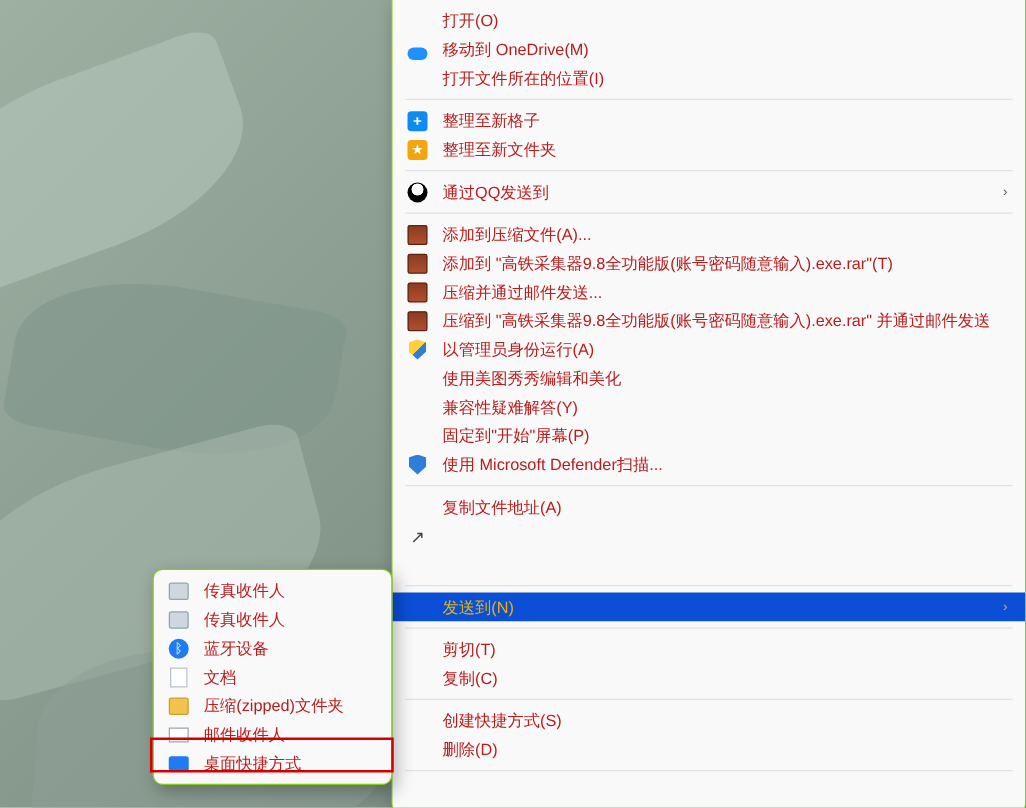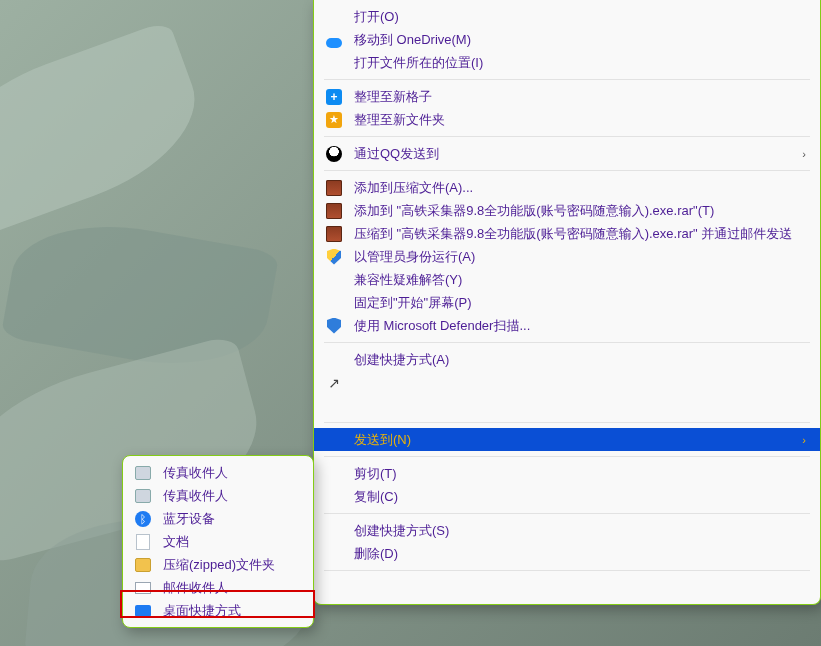--- a/index.html
+++ b/index.html
@@ -34,21 +34,21 @@
     white-space:nowrap;
     position:relative;
     cursor:default;
   }
   .menu .item .icon {
     width:20px; height:18px;
     display:flex; align-items:center; justify-content:center;
     margin-right:10px;
     flex-shrink:0;
   }
-  .menu .item .label { flex:1; color:#4c1d95; }
+  .menu .item .label { flex:1; color:#b91c1c; }
   .menu .item .chev {
     width:10px; text-align:right; color:#555; font-size:11px;
   }
   .menu .item.hl { background:#0a4fd5; }
   .menu .item.hl .label, .menu .item.hl .chev { color:#eab308; }
   .menu .sep { height:1px; background:#e2e2e2; margin:5px 10px; }
 
   .menu.main { left:313px; top:0; width:508px; border-top-left-radius:0; border-top-right-radius:0; border-top:none;}
   .menu.sub  { left:122px; top:455px; width:192px; }
 
@@ -130,46 +130,56 @@
     <div class="item">
       <span class="icon">
         <div class="ic-rar"></div>
       </span>
       <span class="label">添加到 "高铁采集器9.8全功能版(账号密码随意输入).exe.rar"(T)</span>
     </div>
     <div class="item">
       <span class="icon">
         <div class="ic-rar"></div>
       </span>
+      <span class="label">压缩并通过邮件发送...</span>
+    </div>
+    <div class="item">
+      <span class="icon">
+        <div class="ic-rar"></div>
+      </span>
       <span class="label">压缩到 "高铁采集器9.8全功能版(账号密码随意输入).exe.rar" 并通过邮件发送</span>
     </div>
     <div class="item">
       <span class="icon">
         <div class="ic-shield"></div>
       </span>
       <span class="label">以管理员身份运行(A)</span>
     </div>
     <div class="item">
       <span class="icon"></span>
+      <span class="label">使用美图秀秀编辑和美化</span>
+    </div>
+    <div class="item">
+      <span class="icon"></span>
       <span class="label">兼容性疑难解答(Y)</span>
     </div>
     <div class="item">
       <span class="icon"></span>
       <span class="label">固定到"开始"屏幕(P)</span>
     </div>
     <div class="item">
       <span class="icon">
         <div class="ic-shieldblue"></div>
       </span>
       <span class="label">使用 Microsoft Defender扫描...</span>
     </div>
     <div class="sep"></div>
     <div class="item">
       <span class="icon"></span>
-      <span class="label">创建快捷方式(A)</span>
+      <span class="label">复制文件地址(A)</span>
     </div>
     <div class="item">
       <span class="icon">
         <div class="ic-share">↗</div>
       </span>
     </div>
     <div class="item">
       <span class="icon"></span>
     </div>
     <div class="sep"></div>

